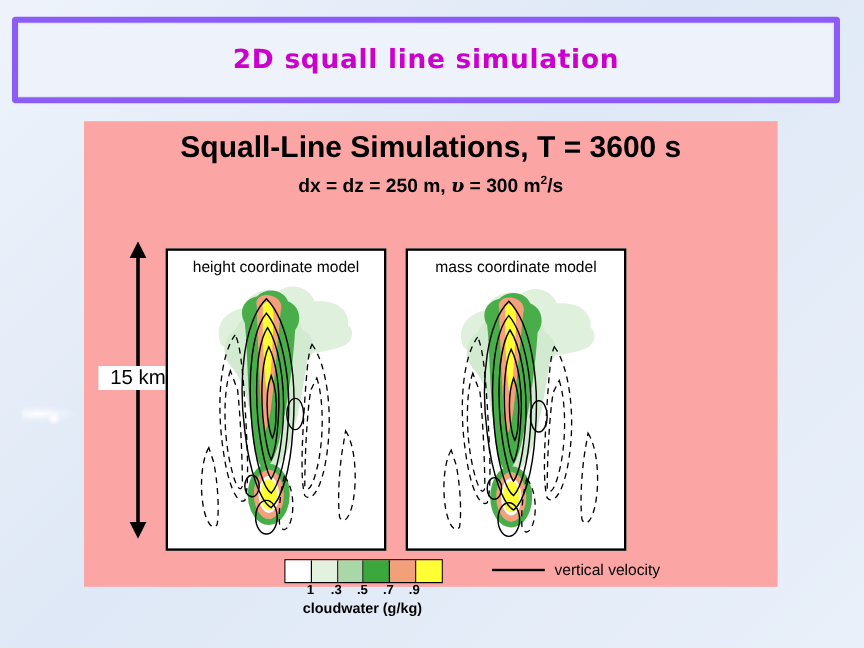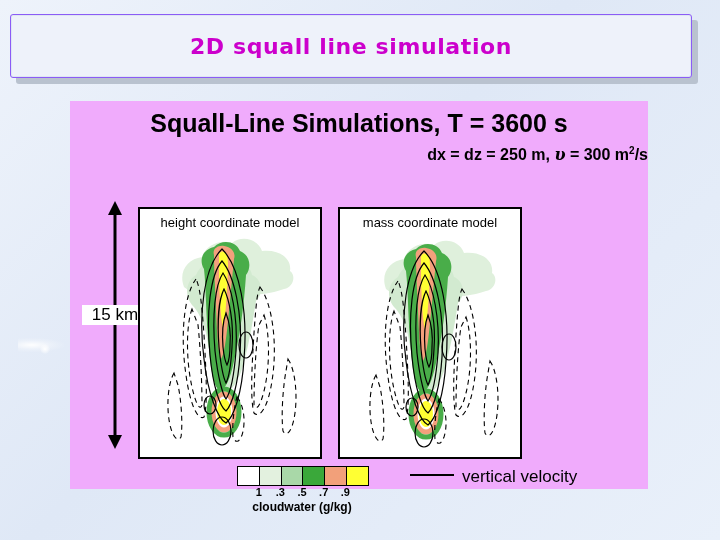--- a/index.html
+++ b/index.html
@@ -46,21 +46,21 @@
     background: #b9c2cf;
     border-radius: 3px;
   }
   .title-banner {
     position: absolute;
     left: 10px;
     top: 14px;
     width: 680px;
     height: 62px;
     background: #eef2fa;
-    border: 1px solid #8b5cf6;
+    border: 5px solid #8b5cf6;
     box-shadow: inset 0 0 0 1px #dfe6f2;
     border-radius: 3px;
     display: flex;
     align-items: center;
     justify-content: center;
   }
   .title-text {
     color: #cc00cc;
     font-size: 22px;
     font-weight: bold;
@@ -68,40 +68,40 @@
     font-family: "DejaVu Sans", sans-serif;
   }
 
   
   .figure {
     position: absolute;
     left: 70px;
     top: 101px;
     width: 578px;
     height: 388px;
-    background: #f0abfc;
+    background: #fca5a5;
   }
 
   .fig-title {
     position: absolute;
     left: 0;
     top: 8px;
     width: 100%;
     text-align: center;
     font-size: 25px;
     font-weight: bold;
     color: #000;
     font-family: "Liberation Sans", sans-serif;
   }
   .fig-subtitle {
     position: absolute;
     left: 0;
     top: 44px;
     width: 100%;
-    text-align: right;
+    text-align: center;
     font-size: 16px;
     font-weight: bold;
     color: #000;
   }
   .fig-subtitle .sup {
     font-size: 10px;
     vertical-align: super;
   }
   .fig-subtitle .nu {
     font-family: "DejaVu Serif", serif;
@@ -218,21 +218,21 @@
     left: 340px;
     top: 373px;
     width: 44px;
     height: 2px;
     background: #000;
   }
   .legend-text1 {
     position: absolute;
     left: 392px;
     top: 366px;
-    font-size: 17px;
+    font-size: 13px;
     color: #000;
   }
   .legend-text2 {
     position: absolute;
     left: 340px;
     top: 384px;
     font-size: 11.5px;
     color: #000;
   }
 </style>

